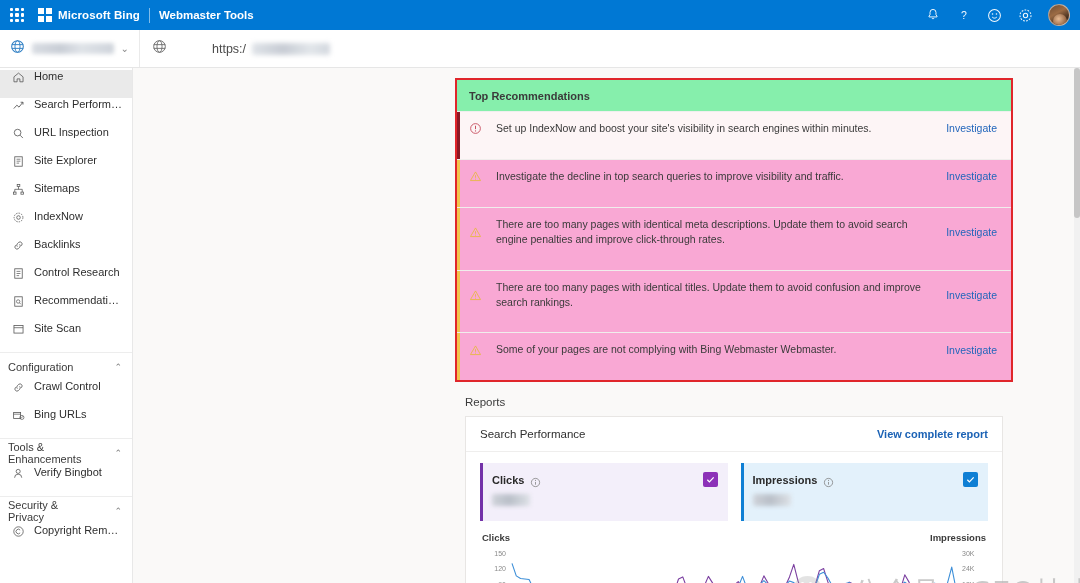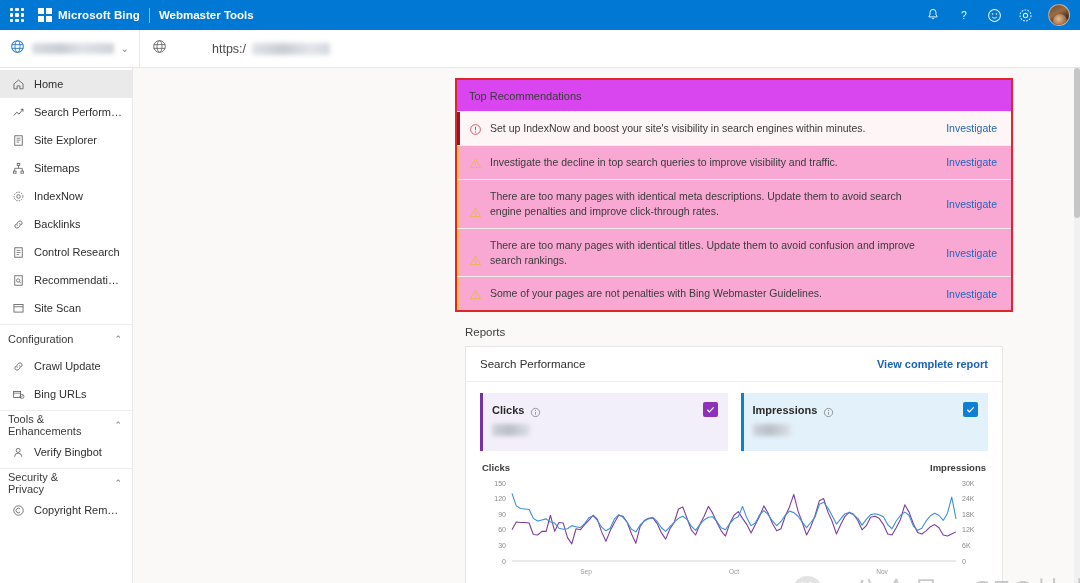--- a/index.html
+++ b/index.html
@@ -56,43 +56,43 @@
   .url-blur { width: 78px; height: 12px; border-radius:2px; margin-left:-3px;
     background: linear-gradient(90deg,#dfe3e8 0%, #c7ccd4 40%, #e2e6ea 75%, #d2d7de 100%);
     filter: blur(2.4px); }
 
   
   .body-wrap { display:flex; height: calc(583px - 30px - 38px); }
 
   
   .sidebar { width: 133px; background:#fff; border-right: 1px solid #e8e8e8;
     overflow: hidden; padding-top: 2px; flex-shrink:0; }
-  .nav-item { height: 28px; display:flex; align-items:center; gap: 9px;
+  .nav-item { height: 28px; display:flex; align-items:flex-start; gap: 9px;
     padding: 0 8px 0 11px; font-size: 11px; color: #2e2e2e; cursor: pointer; }
   .nav-item.active { background:#eaeaea; }
   .nav-ico { width: 14px; height: 14px; display:flex; align-items:center;
     justify-content:center; color:#5a5a5a; flex-shrink:0; }
   .nav-ico svg { display:block; }
   .nav-label { white-space: nowrap; overflow:hidden; text-overflow: ellipsis; }
   .nav-group { height: 28px; display:flex; align-items:center;
     padding: 0 10px 0 8px; font-size: 11px; color:#3a3a3a; cursor:pointer;
     border-top: 1px solid #ededed; margin-top: 2px; gap: 28px; }
   .nav-group .gchev { margin-left:auto; color:#7a7a7a; font-size: 9px; }
 
   
   .main { flex:1; background:#faf9f8; overflow:hidden; position:relative;
     padding: 10px 0 0 0; }
 
   
   .rec-outline { border: 2px solid #e0262b; background:#fff; margin-left: 322px;
     width: 558px; }
   .rec-head { font-size: 11px; color:#3b3b3b; padding: 10px 12px 9px 12px;
-    background:#d946ef; border-bottom: 1px solid #efefef; }
-  .rec-row { display:flex; align-items:flex-end; gap: 8px;
-    padding: 9px 10px 9px 9px; border-bottom: 1px solid #f0eeec;
+    background:#86efac; border-bottom: 1px solid #efefef; font-weight: bold; }
+  .rec-row { display:flex; align-items:center; gap: 14px;
+    padding: 9px 10px 23px 9px; border-bottom: 1px solid #f0eeec;
     position: relative; min-height: 32px; }
   .rec-row:last-child { border-bottom: none; }
   .rec-row.error { background:#fdf5f6; }
   .rec-row.warn { background:#f9a8d4; }
   .accent { position:absolute; left:0; top:0; bottom:0; width:3px; }
   .accent.error { background:#8b1a26; }
   .accent.warn { background:#f2c44d; }
   .rec-ico { width: 13px; height: 13px; flex-shrink:0; margin-top: 1px; margin-left:3px; }
   .rec-ico svg { display:block; }
   .rec-text { flex:1; font-size: 10.5px; color: #3a3a3a; line-height: 1.42;
@@ -255,20 +255,29 @@
     <div class="nav-item">
       <span class="nav-ico">
         <svg width="13" height="13" viewBox="0 0 16 16">
             <path d="M2.2 11.8 6 7.6l2.6 2.4L13.4 4" fill="none" stroke="#5a5a5a" stroke-width="1.1"></path>
             <path d="M10.6 4h2.9v2.9" fill="none" stroke="#5a5a5a" stroke-width="1.1"></path>
           </svg>
       </span>
       <span class="nav-label">Search Performance</span>
     </div>
 
+    <div class="nav-item">
+      <span class="nav-ico">
+        <svg width="13" height="13" viewBox="0 0 16 16">
+            <circle cx="6.9" cy="6.9" r="4.1" fill="none" stroke="#5a5a5a" stroke-width="1.05"></circle>
+            <path d="M10 10.1 13.4 13.6" stroke="#5a5a5a" stroke-width="1.05"></path>
+          </svg>
+      </span>
+      <span class="nav-label">URL Inspection</span>
+    </div>
 
     <div class="nav-item">
       <span class="nav-ico">
         <svg width="13" height="13" viewBox="0 0 16 16">
             <rect x="3.4" y="2.2" width="9.2" height="11.6" fill="none" stroke="#5a5a5a" stroke-width="1"></rect>
             <path d="M5.6 5.2h4.8M5.6 7.6h4.8M5.6 10h3.2" stroke="#5a5a5a" stroke-width=".9"></path>
           </svg>
       </span>
       <span class="nav-label">Site Explorer</span>
     </div>
@@ -340,21 +349,21 @@
       <span>Configuration</span>
       <span class="gchev">⌃</span>
     </div>
     <div class="nav-item">
       <span class="nav-ico">
         <svg width="13" height="13" viewBox="0 0 16 16">
             <path d="M6.6 9.4a2.6 2.6 0 0 1 0-3.6l1.8-1.8a2.6 2.6 0 0 1 3.6 3.6l-.9.9" fill="none" stroke="#5a5a5a" stroke-width="1.05"></path>
             <path d="M9.4 6.6a2.6 2.6 0 0 1 0 3.6l-1.8 1.8a2.6 2.6 0 0 1-3.6-3.6l.9-.9" fill="none" stroke="#5a5a5a" stroke-width="1.05"></path>
           </svg>
       </span>
-      <span class="nav-label">Crawl Update</span>
+      <span class="nav-label">Crawl Control</span>
     </div>
     <div class="nav-item">
       <span class="nav-ico">
         <svg width="13" height="13" viewBox="0 0 16 16">
             <rect x="2" y="4.2" width="8.6" height="7.4" fill="none" stroke="#5a5a5a" stroke-width="1"></rect>
             <path d="M2 6.4h8.6" stroke="#5a5a5a" stroke-width=".9"></path>
             <circle cx="12.2" cy="10.4" r="2.5" fill="none" stroke="#5a5a5a" stroke-width=".9"></circle>
             <path d="M10.7 11.9 13.7 8.9" stroke="#5a5a5a" stroke-width=".9"></path>
           </svg>
       </span>
@@ -454,21 +463,21 @@
 
       <div class="rec-row warn">
         <span class="accent warn"></span>
         <span class="rec-ico">
           <svg width="13" height="13" viewBox="0 0 16 16">
               <path d="M8 2.4 14.2 13H1.8z" fill="none" stroke="#e6b93f" stroke-width="1.05"></path>
               <path d="M8 6.4v3.2" stroke="#e6b93f" stroke-width="1.05"></path>
               <circle cx="8" cy="11.2" r=".65" fill="#e6b93f"></circle>
             </svg>
         </span>
-        <span class="rec-text">Some of your pages are not penalties with Bing Webmaster Guidelines.</span>
+        <span class="rec-text">Some of your pages are not complying with Bing Webmaster Webmaster.</span>
         <span class="investigate">Investigate</span>
       </div>
     </div>
 
     <div class="reports-title">Reports</div>
 
     <div class="report-card">
       <div class="rc-head">
         <span class="rc-title">Search Performance</span>
         <span class="rc-link">View complete report</span>

